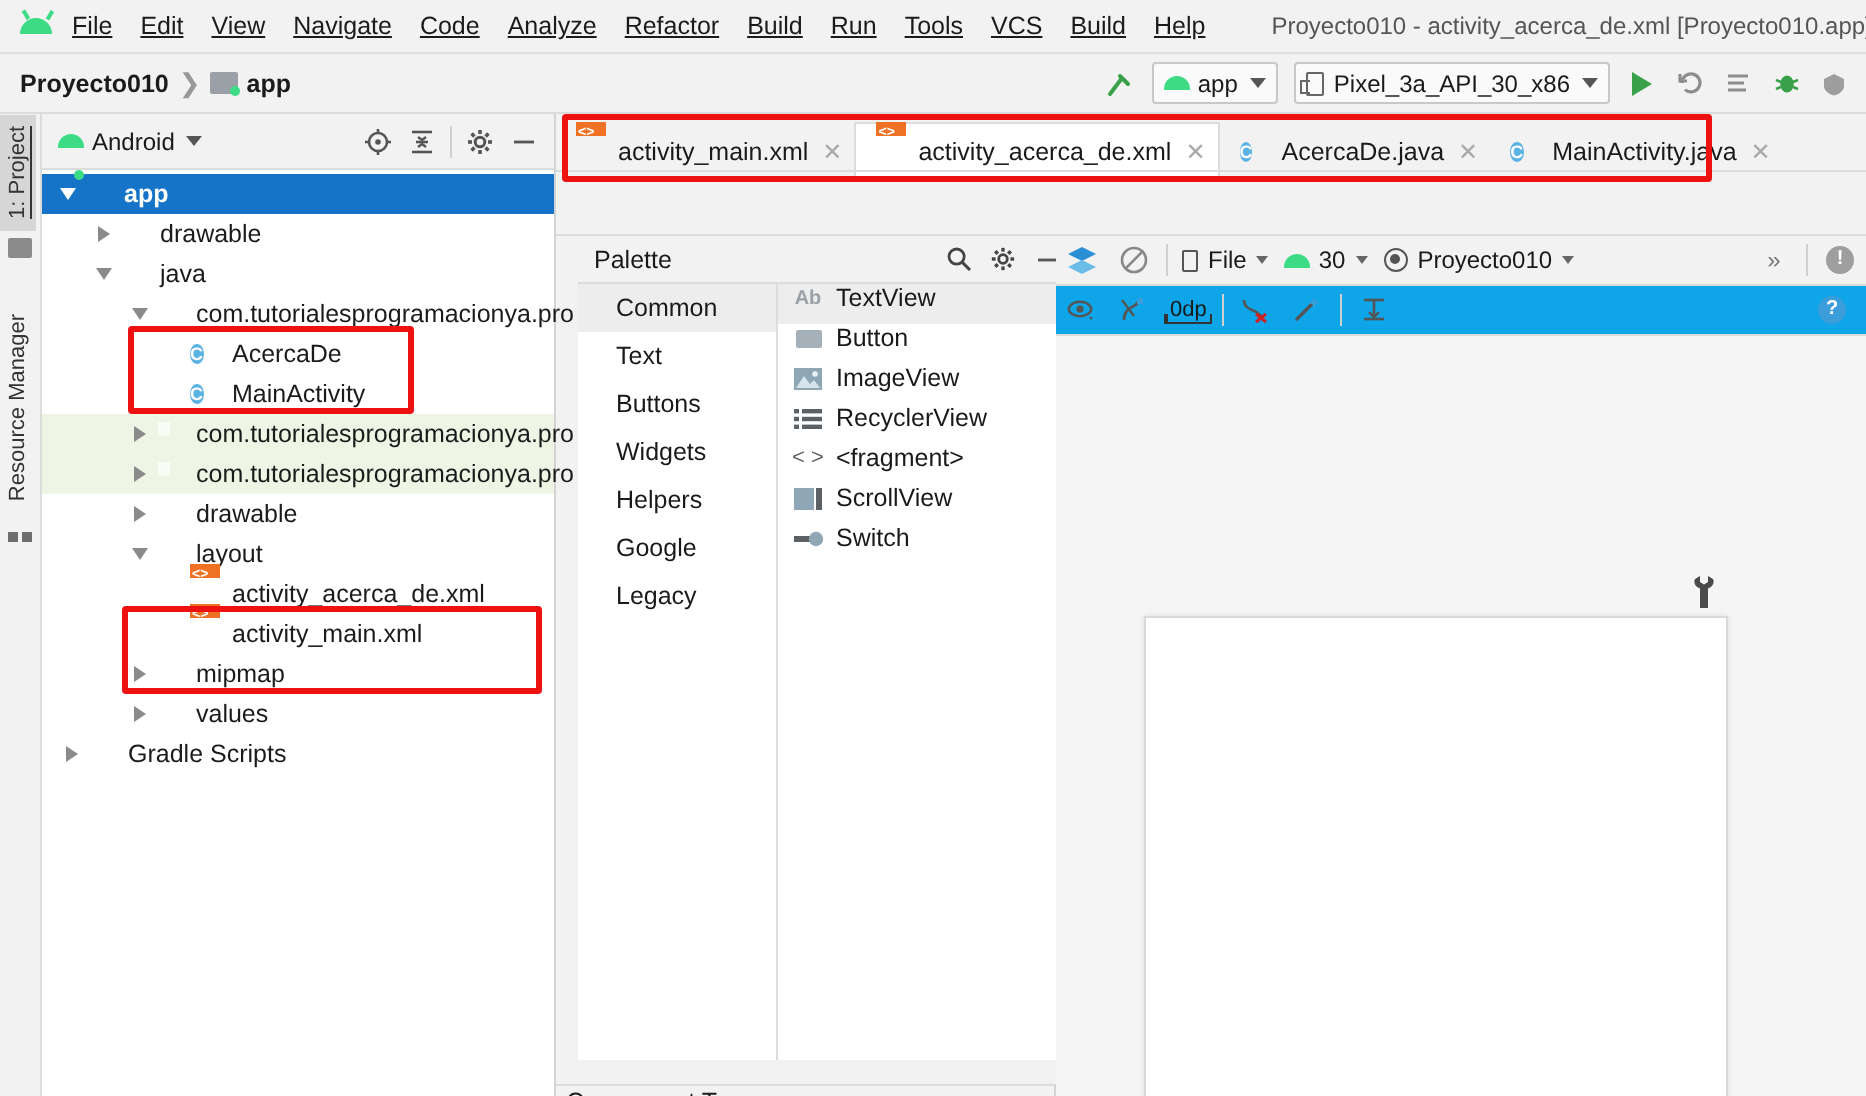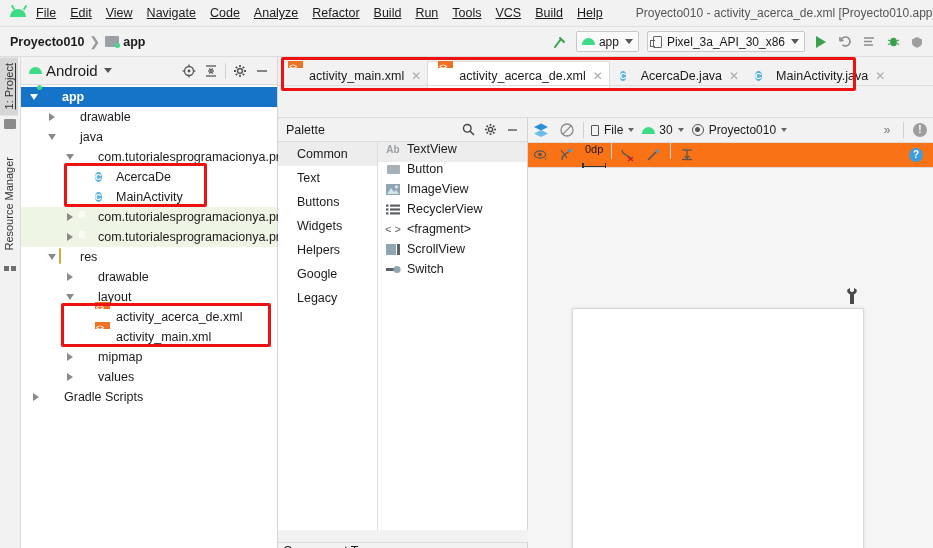--- a/index.html
+++ b/index.html
@@ -95,21 +95,21 @@
 
   
   .projpanel {
     position: absolute; left: 21px; top: 57px; width: 257px; height: 491px;
     background: #ffffff; border-right: 1px solid #d4d4d4;
   }
   .proj-head {
     height: 28px; background: #f2f2f2; border-bottom: 1px solid #dcdcdc;
     display: flex; align-items: center; padding: 0 4px;
   }
-  .proj-head-title { font-size: 15px; display: flex; align-items: center; }
+  .proj-head-title { font-size: 12px; display: flex; align-items: center; }
   .ph-icos { margin-left: auto; display: flex; align-items: center; }
   .ph-ico { width: 22px; height: 22px; display: flex; align-items: center; justify-content: center; }
   .sep-v { width: 1px; height: 16px; background: #d0d0d0; margin: 0 3px; }
 
   .tree { padding-top: 2px; position: relative; }
   .trow {
     display: flex; align-items: center; height: 20px;
     font-size: 12.5px; color: #1b1b1b; white-space: nowrap; cursor: default;
     padding-right: 4px;
   }
@@ -139,21 +139,21 @@
   .ico-xml { width:15px;height:13px;margin-top:2px;background:#cfd8dc;border-radius:1px;position:relative;overflow:hidden; }
   .ico-xml:before { content:''; position:absolute; left:0;bottom:0;width:15px;height:7px;background:#ef7123; }
   .ico-xml:after { content:'<>'; position:absolute; left:1px;bottom:-2px;color:#fff;font-size:7px;font-weight:bold; }
   .ico-gradle { width:16px;height:12px;margin-top:3px; background:#5c6166; border-radius:2px 6px 6px 2px; }
 
   
   .redbox { position: absolute; border: 3px solid #ee1111; border-radius: 2px; pointer-events:none; }
 
   
   .palette {
-    position: absolute; left: 278px; top: 118px; width: 250px; height: 412px;
+    position: absolute; left: 289px; top: 118px; width: 250px; height: 412px;
     background: #4d7c0f; border-right: 1px solid #d4d4d4; border-bottom: 1px solid #d4d4d4;
   }
   .palette-head {
     height: 24px; background: #f2f2f2; border-bottom: 1px solid #dcdcdc;
     display:flex; align-items:center; padding: 0 4px; font-size: 12.5px;
   }
   .palette-body { display: flex; height: 388px; }
   .pal-cats { width: 100px; border-right: 1px solid #dcdcdc; background:#fff; }
   .pal-cat { height: 24px; line-height: 24px; padding-left: 19px; font-size: 12.5px; }
   .pal-cat.sel { background: #ededed; }
@@ -162,21 +162,21 @@
   .pal-item.sel { background: #ededed; }
   .pi-ico { width: 18px; height: 14px; margin-right: 5px; display:flex; align-items:center; justify-content:center; flex:none; }
 
   
   .design-tb1 {
     position: absolute; left: 528px; top: 118px; width: 405px; height: 25px;
     background: #f2f2f2; border-bottom: 1px solid #dcdcdc; display:flex; align-items:center;
   }
   .design-tb2 {
     position: absolute; left: 528px; top: 143px; width: 405px; height: 25px;
-    background: #f97316; border-bottom: 1px solid #dcdcdc; display:flex; 
+    background: #0ea5e9; border-bottom: 1px solid #dcdcdc; display:flex; align-items:center;
   }
   .dtb-ico { width: 26px; height: 23px; display:flex; align-items:center; justify-content:center; }
   .dcombo { display:flex; align-items:center; font-size:12px; padding:0 4px; height:20px; white-space:nowrap; }
   .caret-sm { width:0;height:0;border-left:3.5px solid transparent;border-right:3.5px solid transparent;
               border-top:4.5px solid #666; margin-left:5px; }
   .canvas {
     position: absolute; left: 528px; top: 168px; width: 405px; height: 380px;
     background: #f5f5f5; overflow: hidden;
   }
   .device-frame {
@@ -408,25 +408,20 @@
         <span class="ico"><span class="ico-pkg"></span></span>
         <span>com.tutorialesprogramacionya.pro</span>
       </div>
 
       <div class="trow greenish" style="padding-left:42px;">
         <span class="twist closed"></span>
         <span class="ico"><span class="ico-pkg"></span></span>
         <span>com.tutorialesprogramacionya.pro</span>
       </div>
 
-      <div class="trow" style="padding-left:24px;">
-        <span class="twist open"></span>
-        <span class="ico"><span class="ico-res"></span></span>
-        <span>res</span>
-      </div>
 
       <div class="trow" style="padding-left:42px;">
         <span class="twist closed"></span>
         <span class="ico"><span class="ico-pkg"></span></span>
         <span>drawable</span>
       </div>
 
       <div class="trow" style="padding-left:42px;">
         <span class="twist open"></span>
         <span class="ico"><span class="ico-pkg"></span></span>

